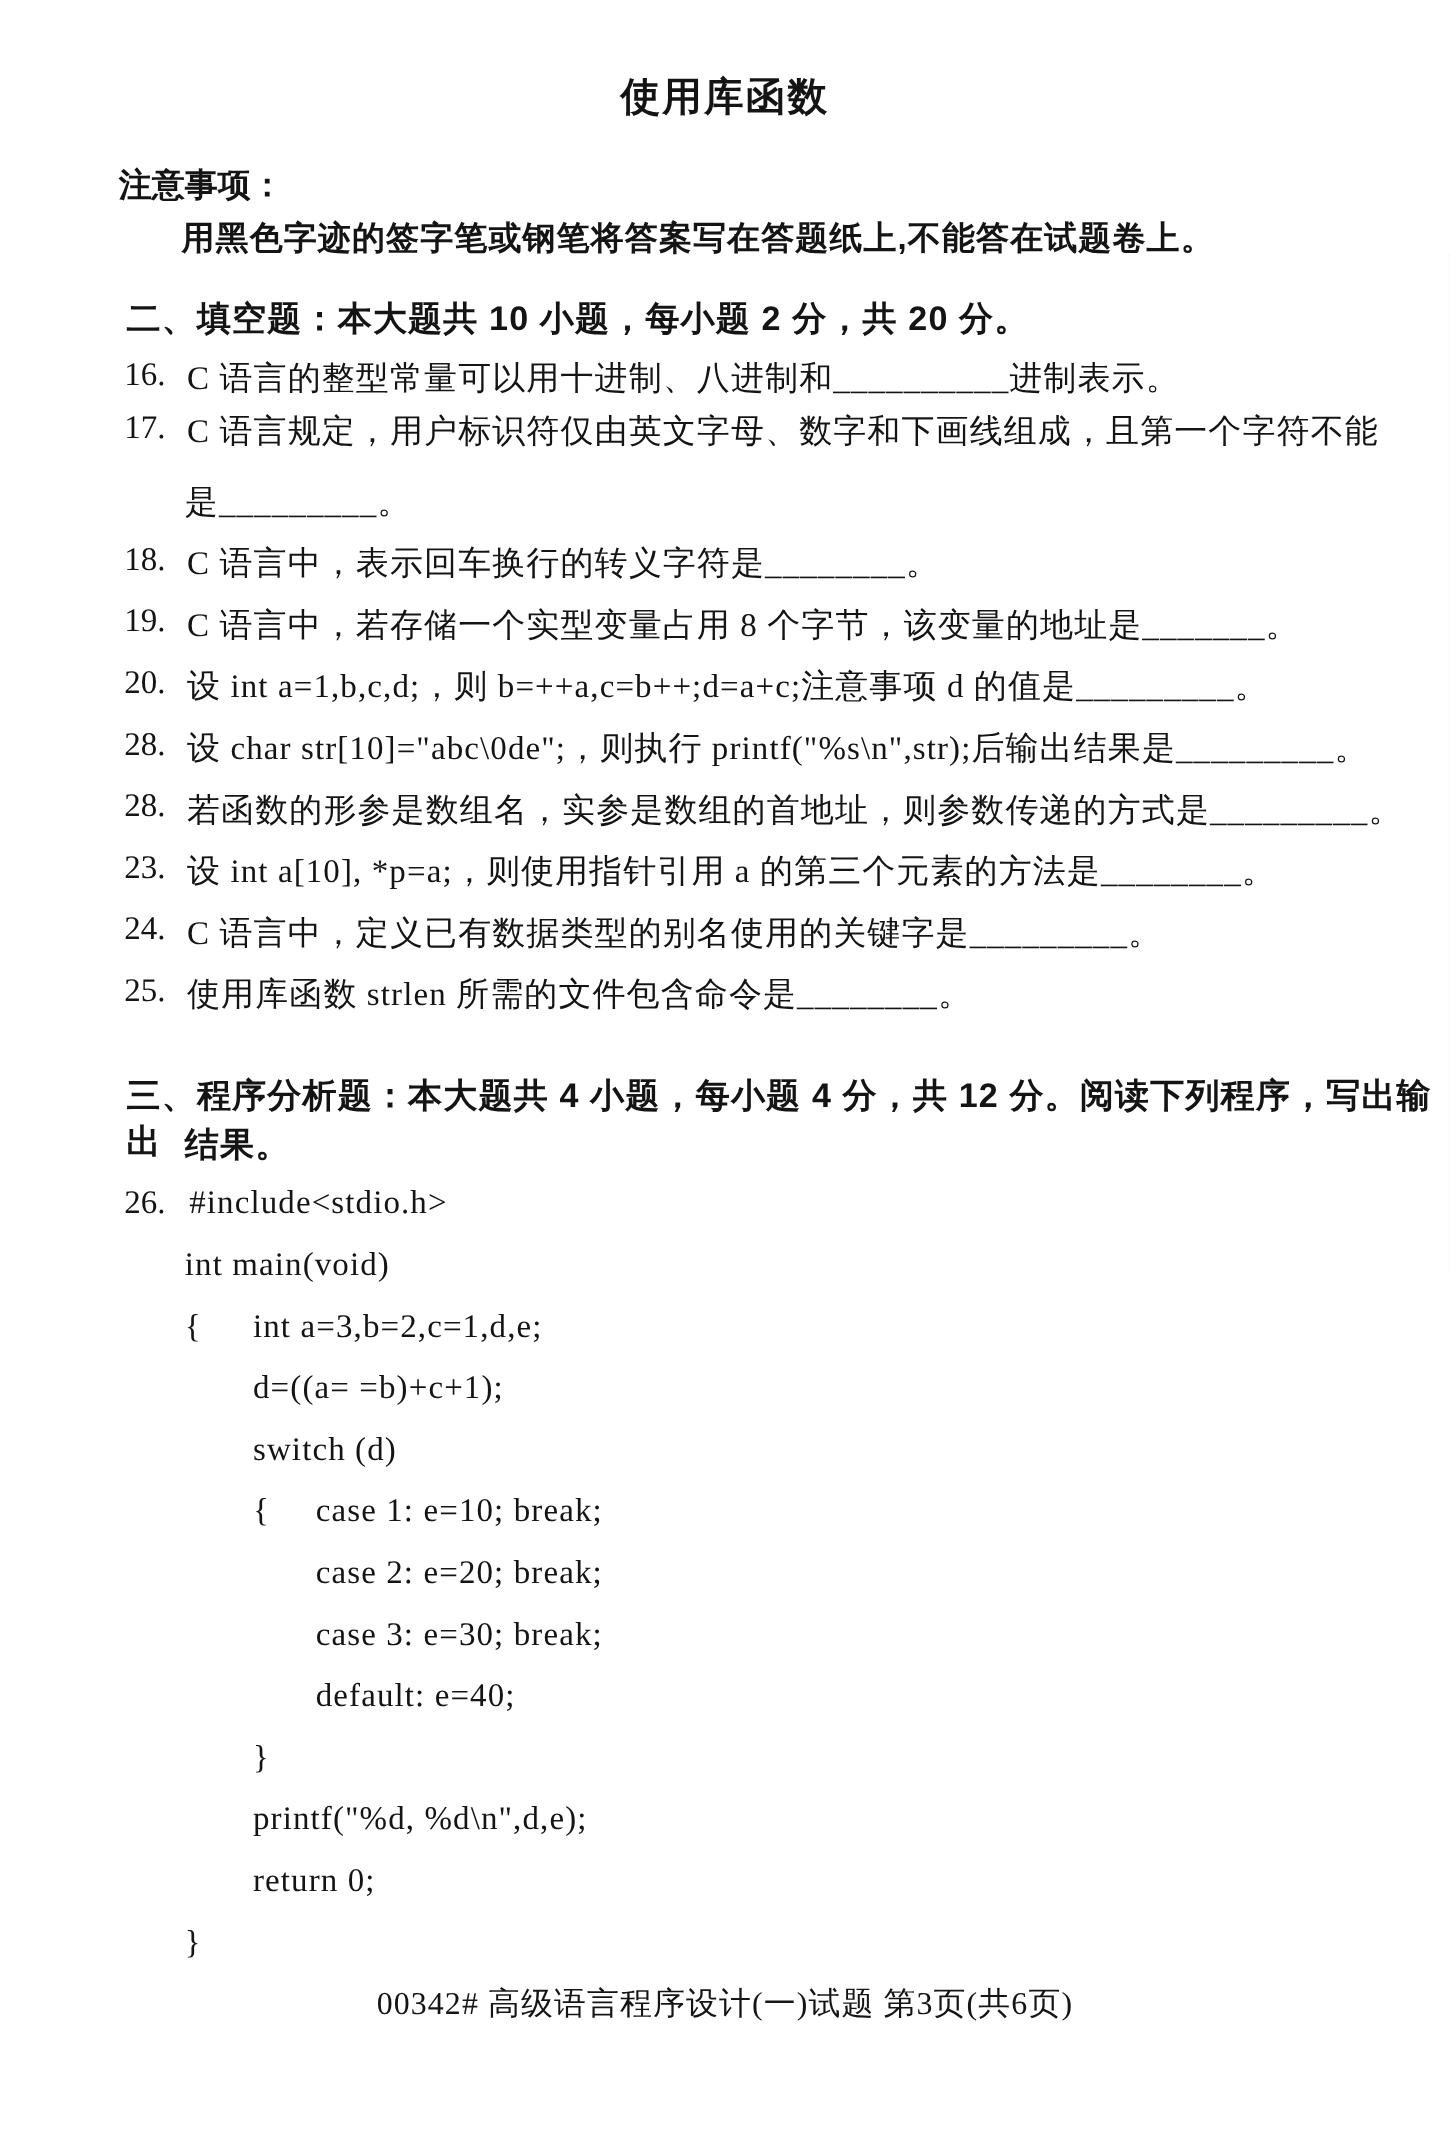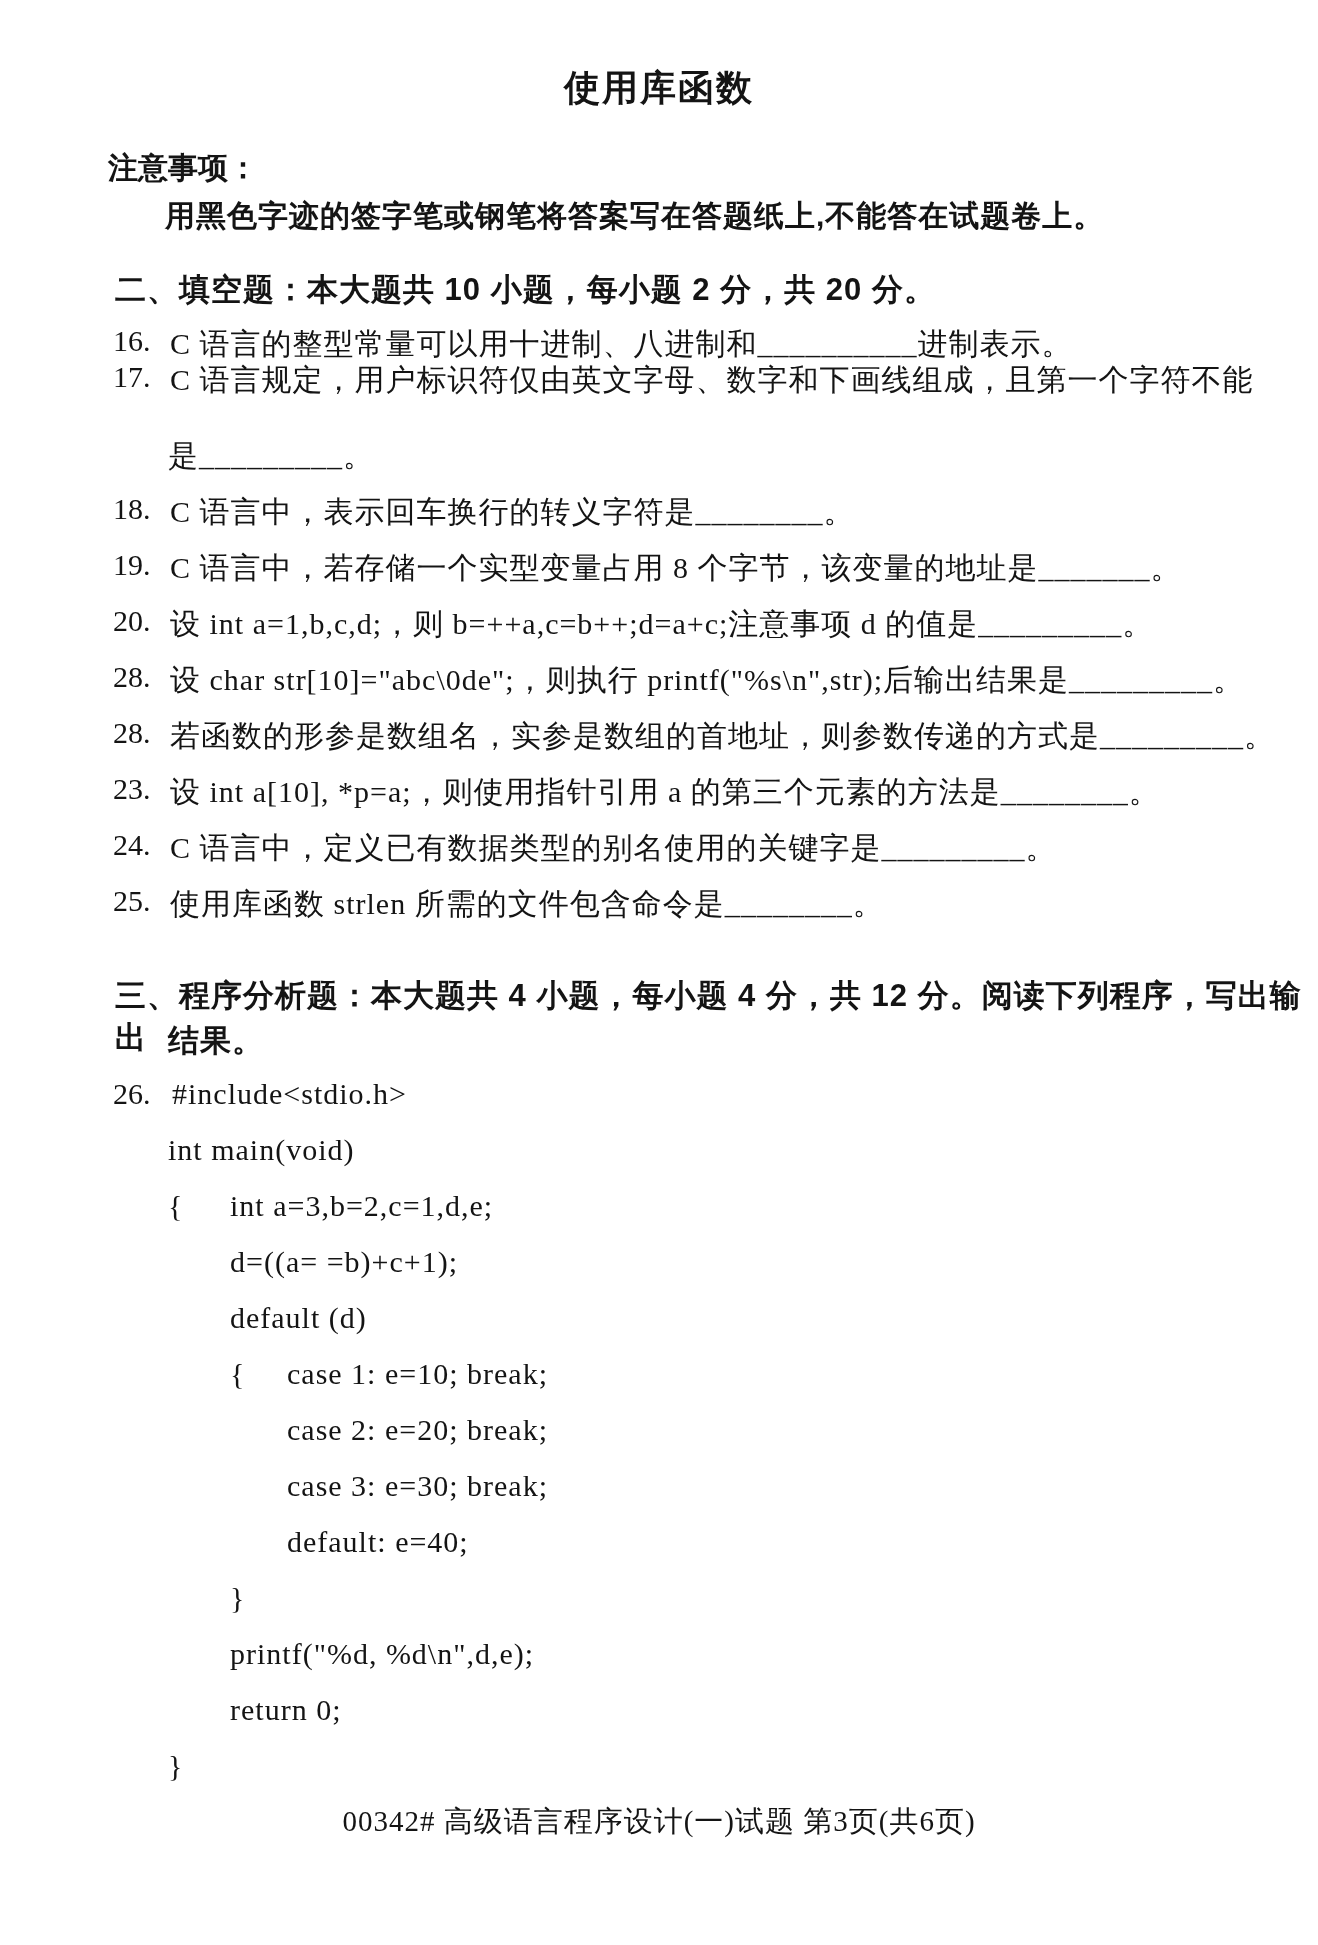--- a/index.html
+++ b/index.html
@@ -75,21 +75,21 @@
   <div class="notice-label">注意事项：</div>
   <div class="notice-text">用黑色字迹的签字笔或钢笔将答案写在答题纸上,不能答在试题卷上。</div>
 
   <div class="sec-header sec2-header">二、填空题：本大题共 10 小题，每小题 2 分，共 20 分。</div>
 
   <div id="fill-blank-questions">
       <div class="q-line" style="top: 324px;">
         <span class="q-num">16.</span>
         <span class="q-text" style="left: 170px;">C 语言的整型常量可以用十进制、八进制和__________进制表示。</span>
       </div>
-      <div class="q-line" style="top: 360px;">
+      <div class="q-line" style="top: 372px;">
         <span class="q-num">17.</span>
         <span class="q-text" style="left: 170px;">C 语言规定，用户标识符仅由英文字母、数字和下画线组成，且第一个字符不能</span>
       </div>
       <div class="q-line" style="top: 436px;">
         <span class="q-text" style="left: 168px;">是_________。</span>
       </div>
       <div class="q-line" style="top: 492px;">
         <span class="q-num">18.</span>
         <span class="q-text" style="left: 170px;">C 语言中，表示回车换行的转义字符是________。</span>
       </div>
@@ -136,21 +136,21 @@
         <span class="code-seg" style="left: 168px;">int main(void)</span>
       </div>
       <div class="code-line" style="top: 1189px;">
         <span class="code-seg" style="left: 168px;">{</span>
         <span class="code-seg" style="left: 230px;">int a=3,b=2,c=1,d,e;</span>
       </div>
       <div class="code-line" style="top: 1245px;">
         <span class="code-seg" style="left: 230px;">d=((a= =b)+c+1);</span>
       </div>
       <div class="code-line" style="top: 1301px;">
-        <span class="code-seg" style="left: 230px;">default (d)</span>
+        <span class="code-seg" style="left: 230px;">switch (d)</span>
       </div>
       <div class="code-line" style="top: 1357px;">
         <span class="code-seg" style="left: 230px;">{</span>
         <span class="code-seg" style="left: 287px;">case 1: e=10; break;</span>
       </div>
       <div class="code-line" style="top: 1413px;">
         <span class="code-seg" style="left: 287px;">case 2: e=20; break;</span>
       </div>
       <div class="code-line" style="top: 1469px;">
         <span class="code-seg" style="left: 287px;">case 3: e=30; break;</span>

